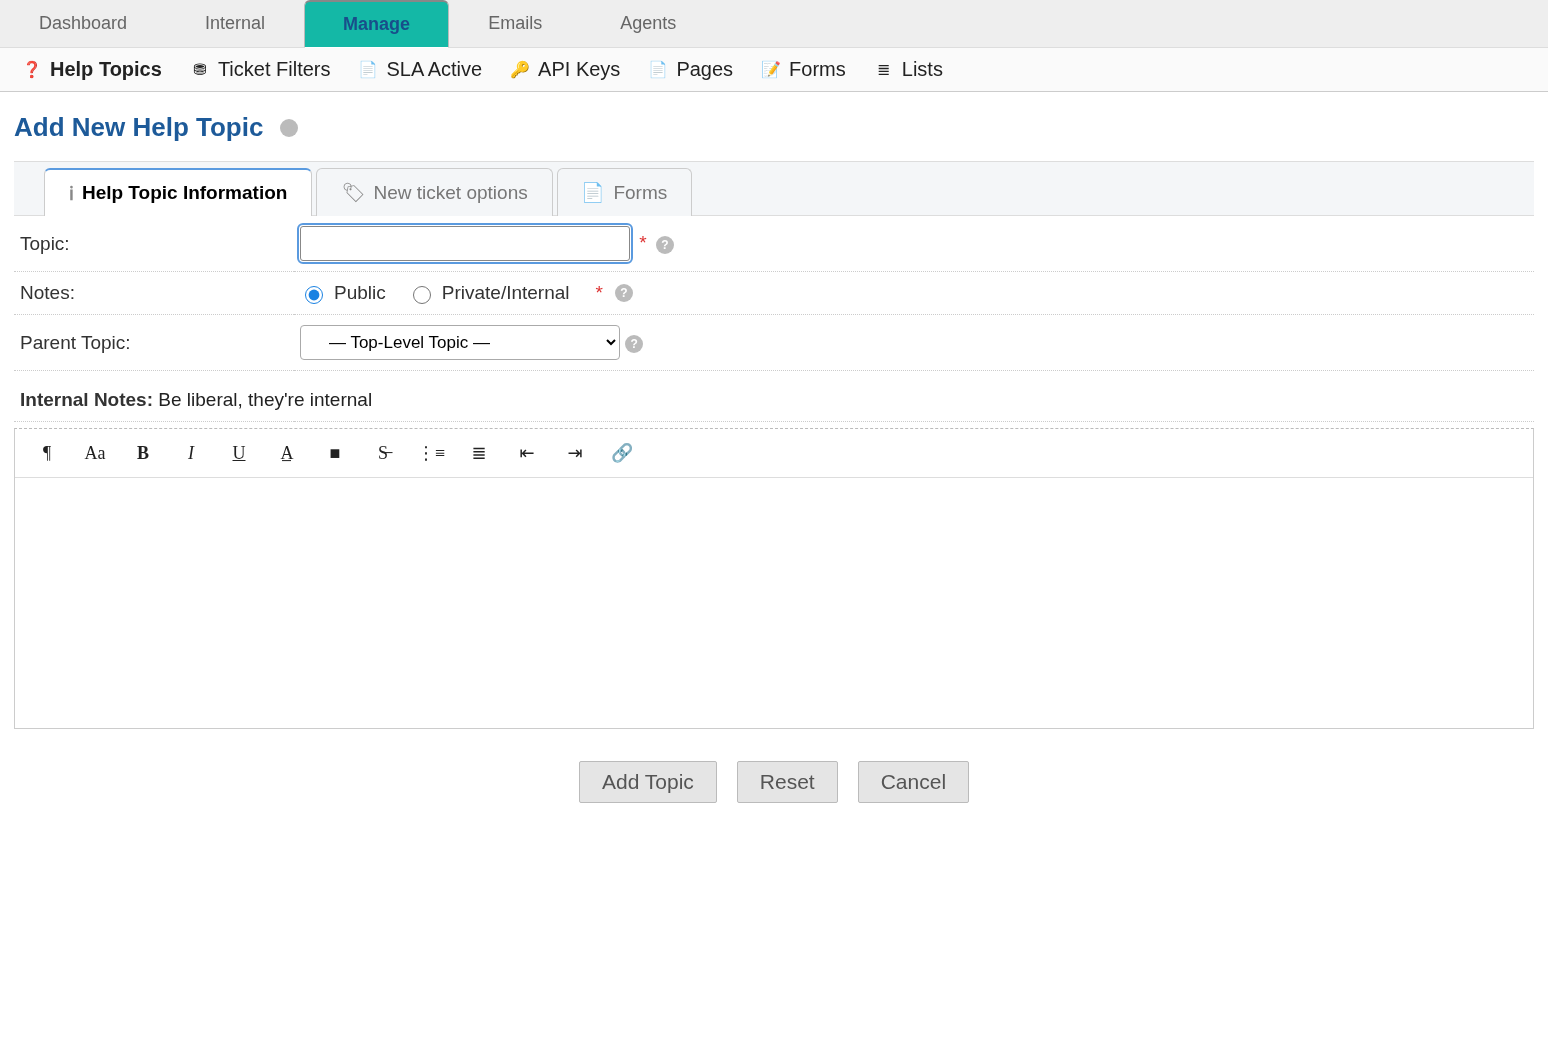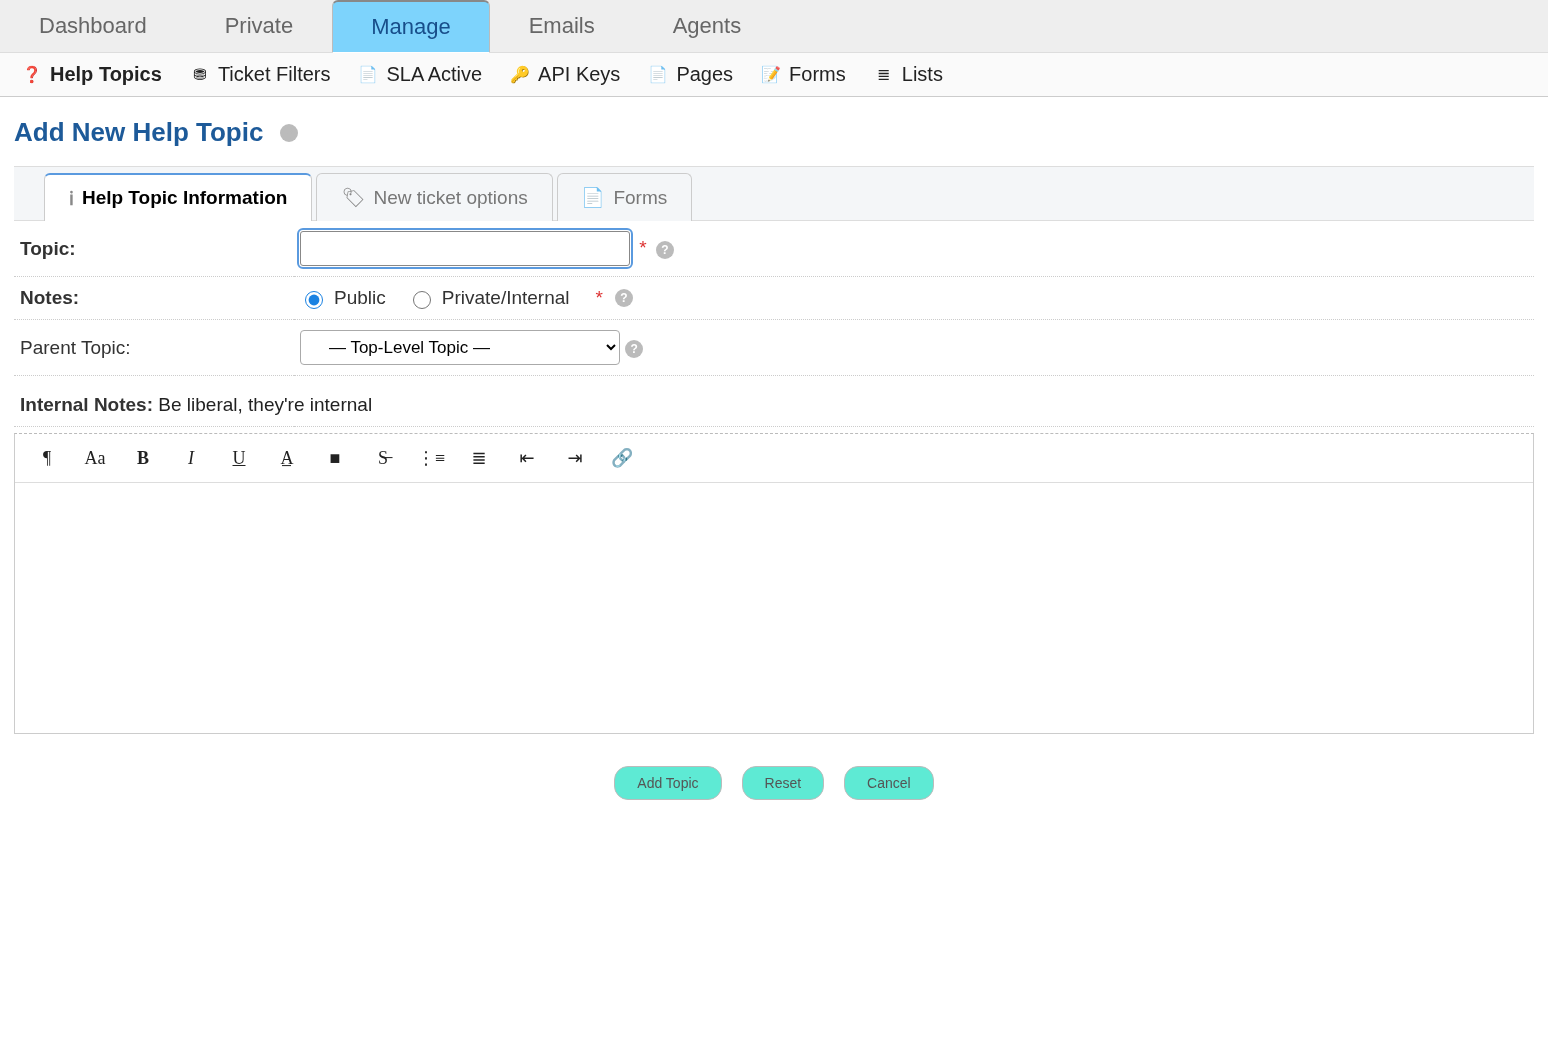--- a/index.html
+++ b/index.html
@@ -12,30 +12,30 @@
   }
 
   
   .topnav {
     background: #eee;
     border-bottom: 1px solid #ddd;
     display: flex;
   }
   .topnav-item {
     padding: 12px 38px;
-    font-size: 22px;
+    font-size: 18px;
     color: #666;
     cursor: pointer;
     border: 1px solid transparent;
     border-bottom: none;
   }
   .topnav-item.active {
-    background: #7dd3fc;
+    background: #14b8a6;
     color: #184e8a;
-    font-weight: 400;
+    font-weight: 700;
     border: 1px solid #bbb;
     border-top: 2px solid #888;
     border-bottom: 1px solid #fff;
     border-radius: 6px 6px 0 0;
     margin-bottom: -1px;
   }
 
   
   .subnav {
     background: #fafafa;
@@ -96,21 +96,21 @@
     color: #000;
     font-weight: 700;
     border-top: 2px solid #5a9adf;
   }
   .tab-icon { color:#888; }
 
   
   .form-table { width: 100%; border-collapse: collapse; }
   .form-table td { padding: 10px 6px; vertical-align: middle; font-size:19px; }
   .form-table tr { border-bottom: 1px dotted #ccc; }
-  .label-cell { width: 280px; font-weight: 700; }
+  .label-cell { width: 280px; font-weight: 400; }
   .label-cell.normal { font-weight: 400; }
   .req-star { color: #d33; margin: 0 4px; }
   .help-circle {
     display:inline-flex; align-items:center; justify-content:center;
     width:18px;height:18px;border-radius:50%;
     background:#bbb;color:#fff;font-size:12px;font-weight:700;
     cursor:pointer;
   }
 
   input[type=text].topic-input {
@@ -160,34 +160,34 @@
     background:#fff;
   }
 
   
   .actions{
     display:flex; justify-content:center; gap:20px;
     margin:32px 0;
   }
   .btn{
     padding:8px 22px;
-    font-size:14px;
+    font-size:21px;
     color:#555;
-    background:#5eead4;
+    background:#e5e5e5;
     border:1px solid #bbb;
-    border-radius:14px;
+    border-radius:2px;
     cursor:pointer;
   }
 </style>
 </head>
 <body>
 
 <div class="topnav">
   <div class="topnav-item">Dashboard</div>
-  <div class="topnav-item">Private</div>
+  <div class="topnav-item">Internal</div>
   <div class="topnav-item active">Manage</div>
   <div class="topnav-item">Emails</div>
   <div class="topnav-item">Agents</div>
 </div>
 
 <div class="subnav">
   <div class="subnav-item active">
     <span class="subnav-icon">❓</span>
     <span>Help Topics</span>
   </div>

